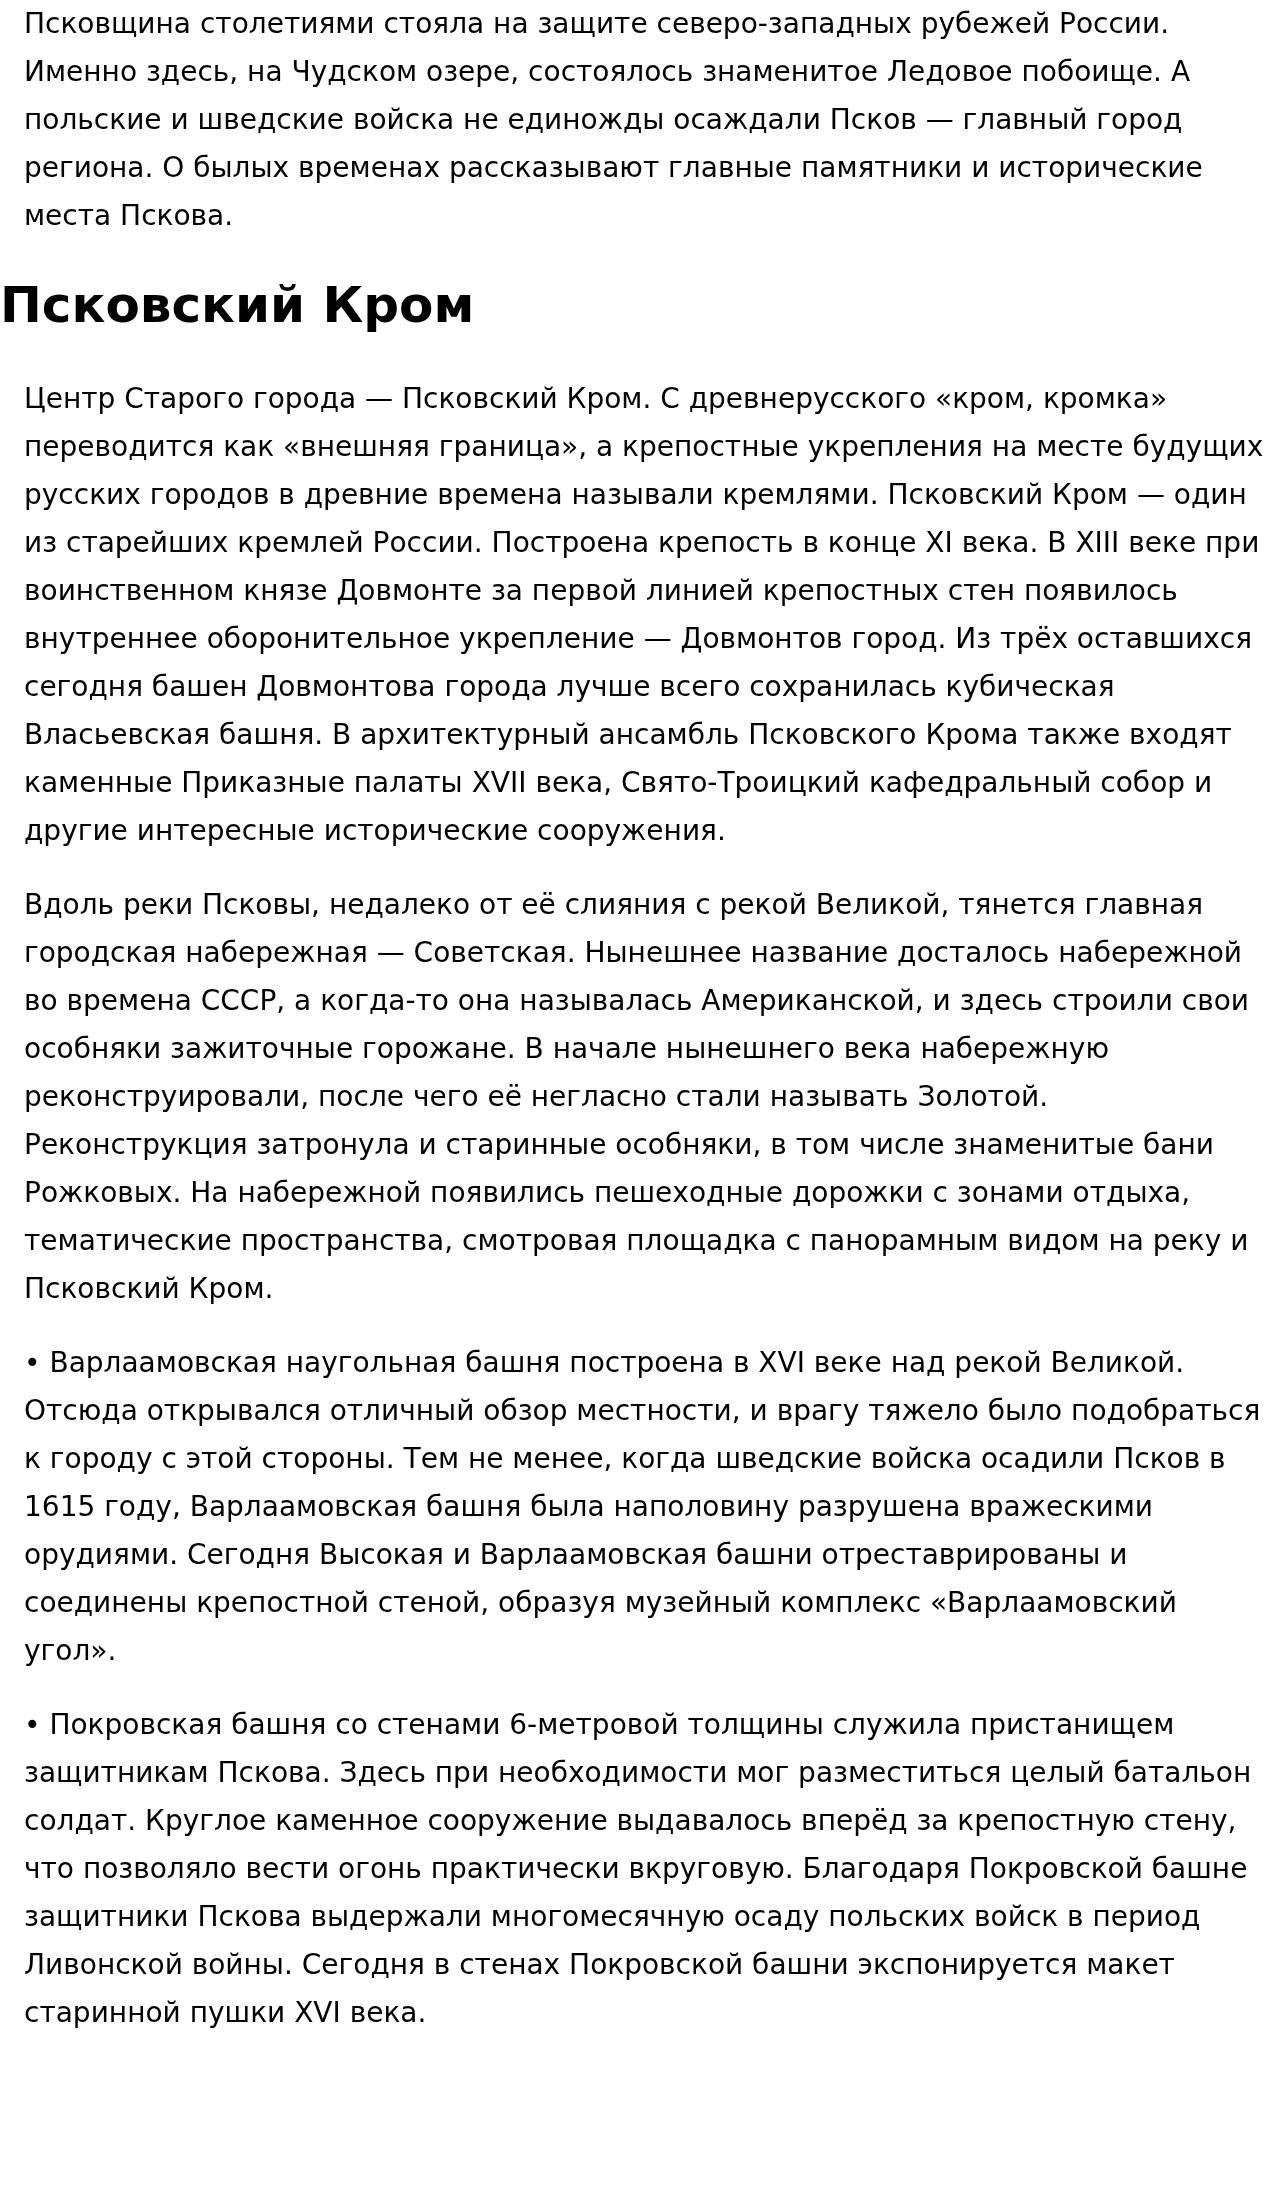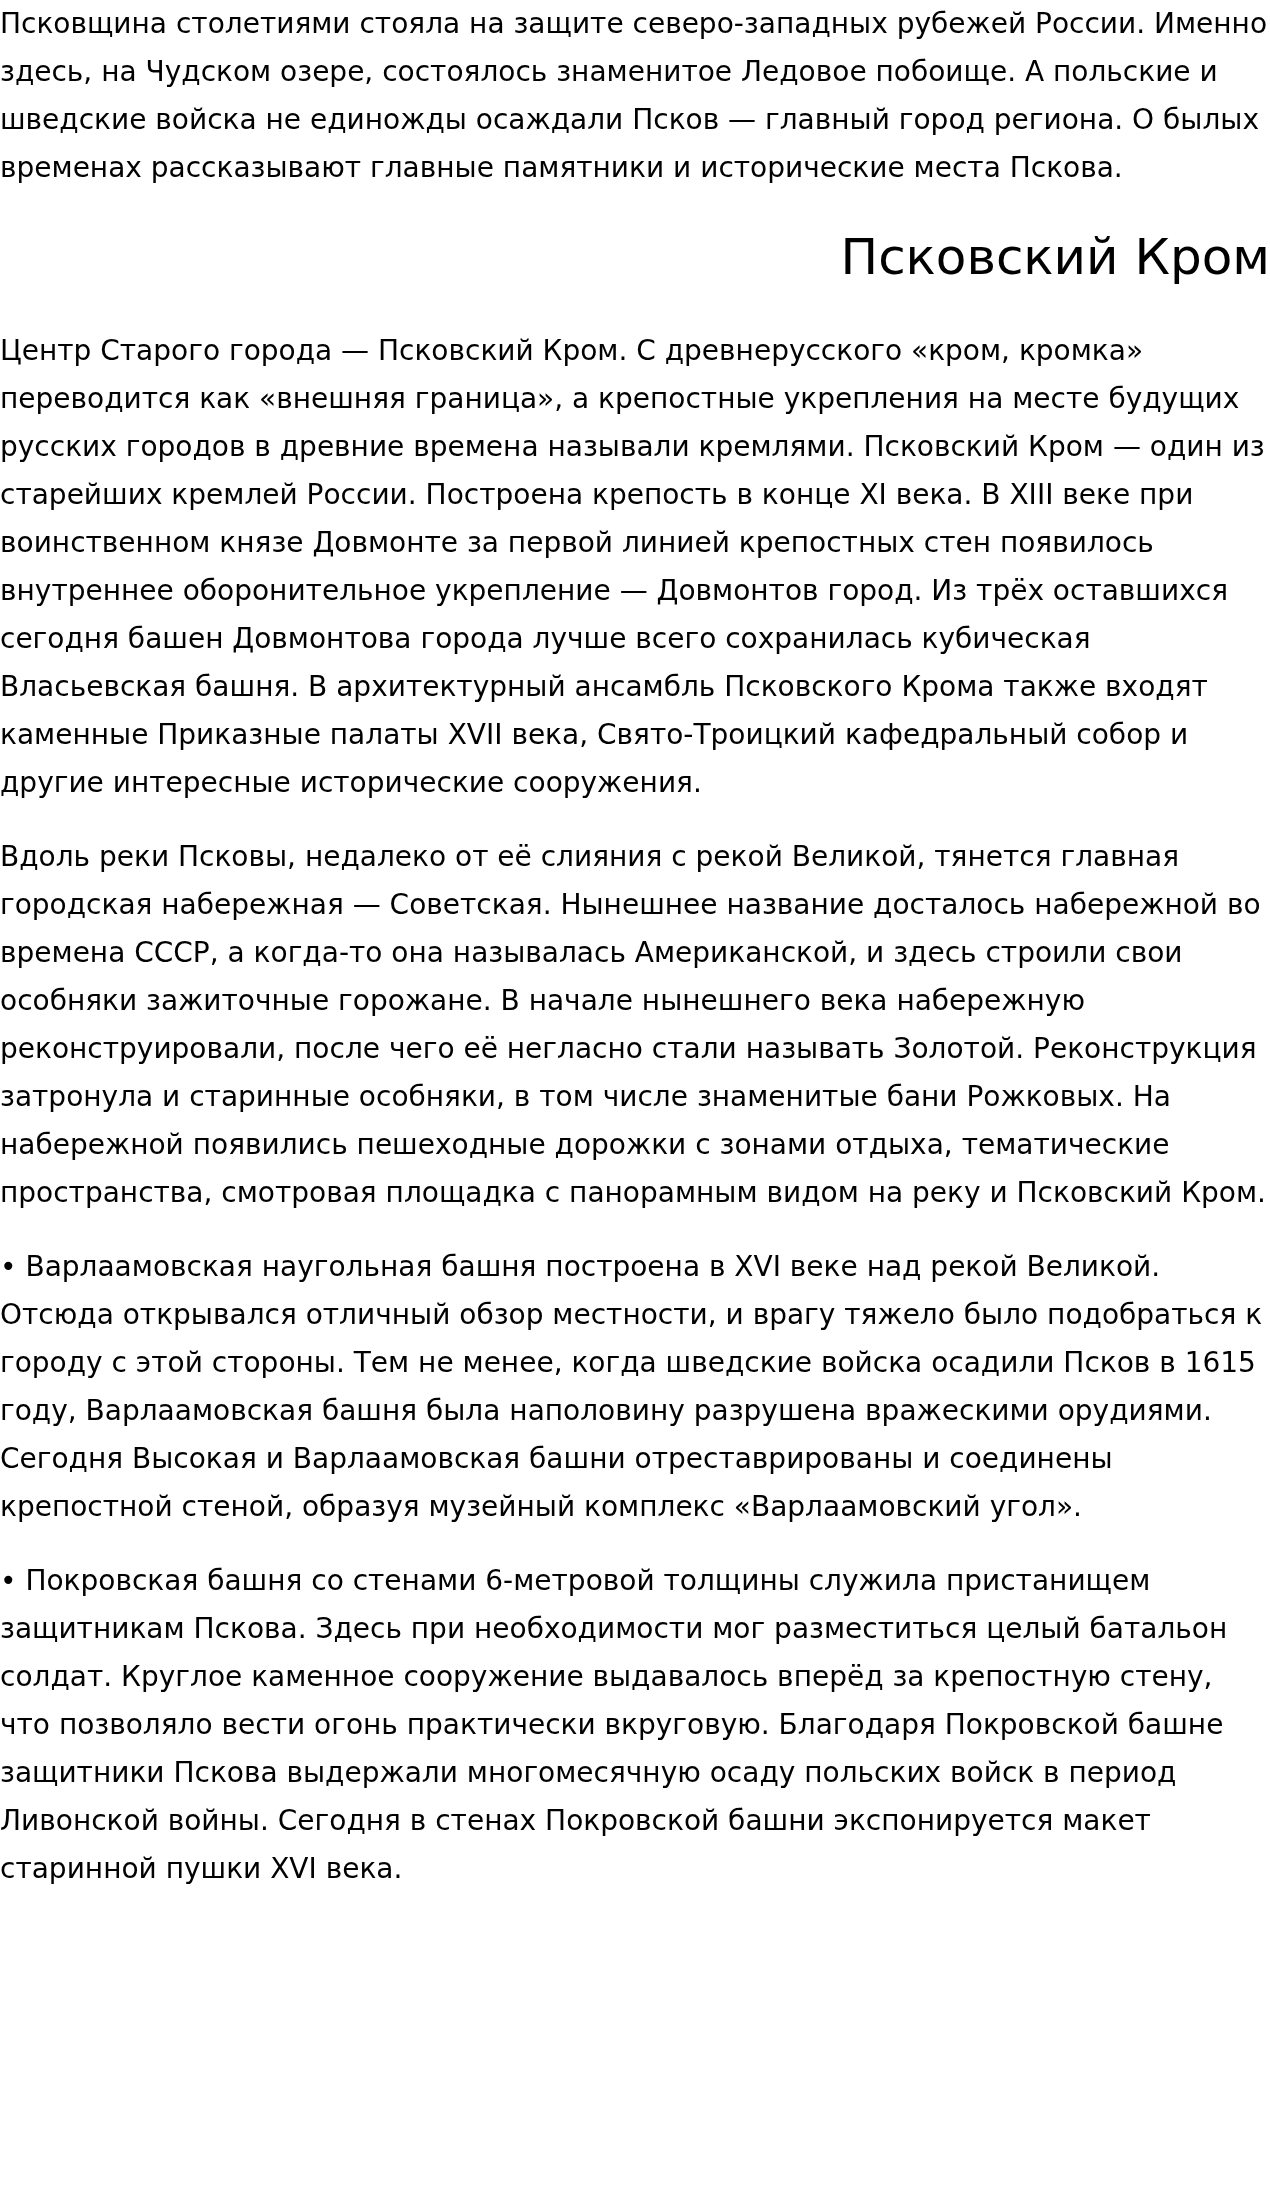--- a/index.html
+++ b/index.html
@@ -13,31 +13,31 @@
   .article {
     width: 1270px;
     font-family: "DejaVu Sans", sans-serif;
     font-size: 28px;
     line-height: 48px;
     color: #000000;
     font-weight: 400;
   }
   .article p {
     margin: 26px 0;
+    padding-left: 24px;
   }
   .article p.intro {
     margin-top: 0;
   }
   .article h2 {
     font-family: "DejaVu Sans", sans-serif;
     font-size: 50px;
     line-height: 58px;
-    font-weight: 400;
+    font-weight: 700;
     margin: 36px 0 41px 0;
-    text-align: right;
   }
   .article b {
     font-weight: 400;
   }
 </style>
 </head>
 <body>
 
 <article class="article">
 

